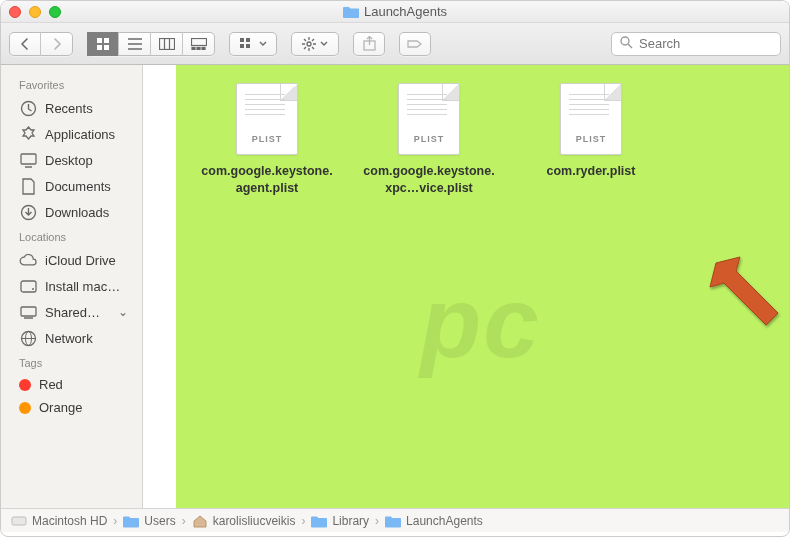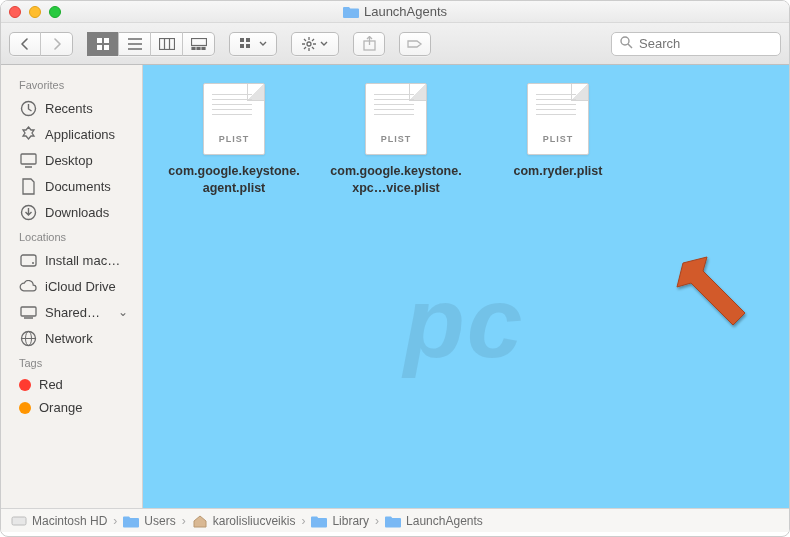--- a/index.html
+++ b/index.html
@@ -93,22 +93,23 @@
     white-space: nowrap; overflow:hidden; text-overflow: ellipsis;
   }
   .sb-icon { width:18px; height:18px; display:flex; align-items:center; justify-content:center; color:#6b6b6b; flex-shrink:0; }
   .chev-small { margin-left:auto; color:#6b6b6b; font-size:12px; padding-right:2px;}
   .tag-dot { width:12px; height:12px; border-radius:50%; }
   .tag-red { background:#ff3b30; }
   .tag-orange { background:#ff9500; }
 
   
   .content {
-    flex:1; position:relative; background:#7dd3fc; overflow:hidden;
+    flex:1; position:relative; background:#bef264; overflow:hidden;
     padding: 18px 10px;
+    margin-left: 33px;
   }
   .icon-grid { display:flex; gap: 28px; align-items:flex-start; padding-left:14px; }
   .file-item { width:134px; text-align:center; }
   .file-icon {
     width: 62px; height: 72px; margin: 0 auto 8px;
     background: #fff; border:1px solid #cfcfcf;
     position: relative; border-radius: 2px;
     box-shadow: 0 1px 2px rgba(0,0,0,.08);
   }
   .file-icon::before {
@@ -346,34 +347,34 @@
             <circle cx="8.5" cy="8.5" r="7" stroke="#6b6b6b" stroke-width="1.4" fill="none"></circle>
             <path d="M8.5 4v6M5.5 8l3 3 3-3" stroke="#6b6b6b" stroke-width="1.4" fill="none"></path>
           </svg>
         </span>
       <span>Downloads</span>
     </div>
 
     <div class="section-label">Locations</div>
     <div class="sb-item">
       <span class="sb-icon">
+          <svg width="19" height="13" viewBox="0 0 19 13">
+            <path d="M5 11a4 4 0 0 1 .5-8A5 5 0 0 1 15 5a3 3 0 0 1 0 6z" stroke="#6b6b6b" stroke-width="1.3" fill="none"></path>
+          </svg>
+        </span>
+      <span>iCloud Drive</span>
+    </div>
+    <div class="sb-item">
+      <span class="sb-icon">
           <svg width="17" height="15" viewBox="0 0 17 15">
             <rect x="1" y="2" width="15" height="11" rx="2" stroke="#6b6b6b" stroke-width="1.3" fill="none"></rect>
             <circle cx="13" cy="10" r="1" fill="#6b6b6b"></circle>
           </svg>
         </span>
       <span>Install mac…</span>
-    </div>
-    <div class="sb-item">
-      <span class="sb-icon">
-          <svg width="19" height="13" viewBox="0 0 19 13">
-            <path d="M5 11a4 4 0 0 1 .5-8A5 5 0 0 1 15 5a3 3 0 0 1 0 6z" stroke="#6b6b6b" stroke-width="1.3" fill="none"></path>
-          </svg>
-        </span>
-      <span>iCloud Drive</span>
     </div>
     <div class="sb-item">
       <span class="sb-icon">
           <svg width="17" height="13" viewBox="0 0 17 13">
             <rect x="1" y="1" width="15" height="9" rx="1" stroke="#6b6b6b" stroke-width="1.3" fill="none"></rect>
             <line x1="4" y1="12" x2="13" y2="12" stroke="#6b6b6b" stroke-width="1.3"></line>
           </svg>
         </span>
       <span>Shared…</span>
       <span class="chev-small">⌄</span>

